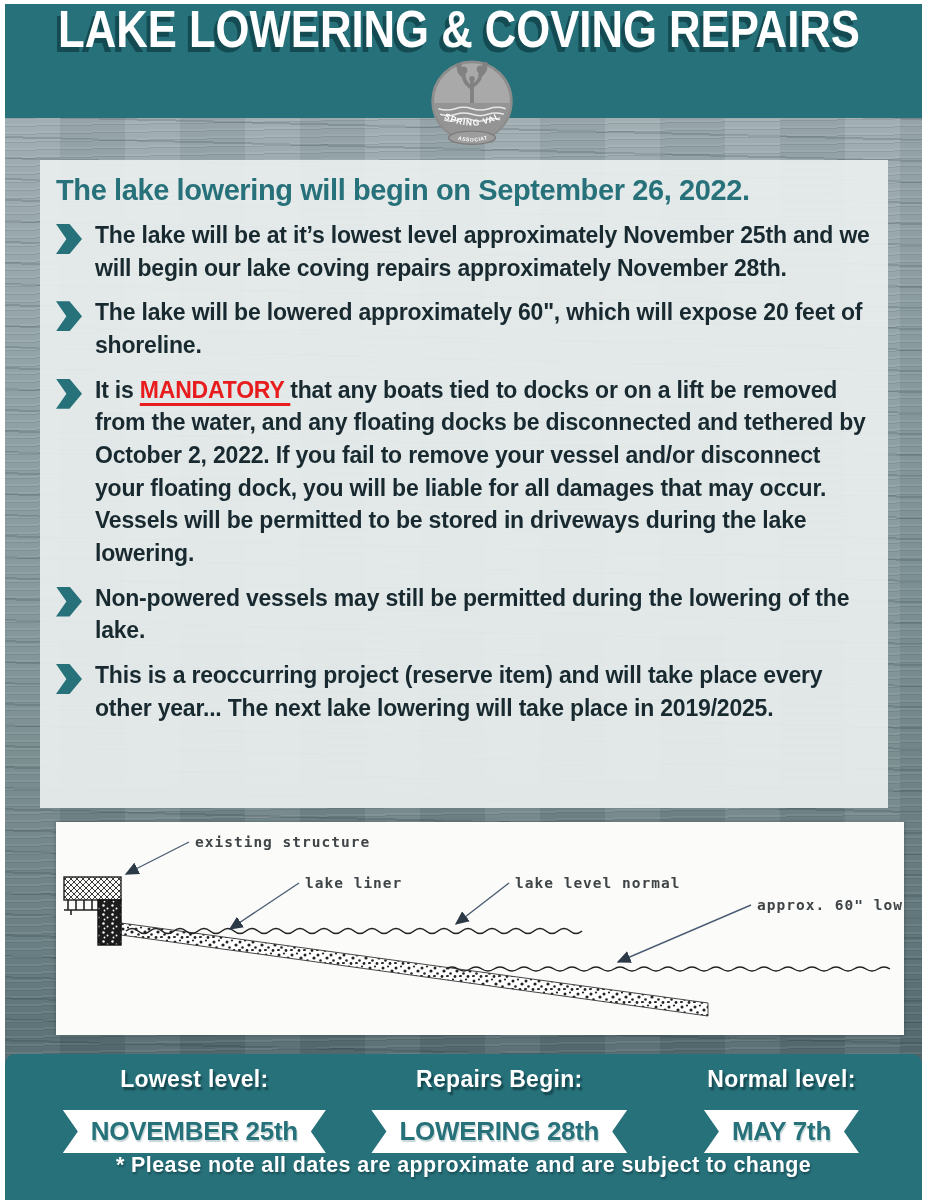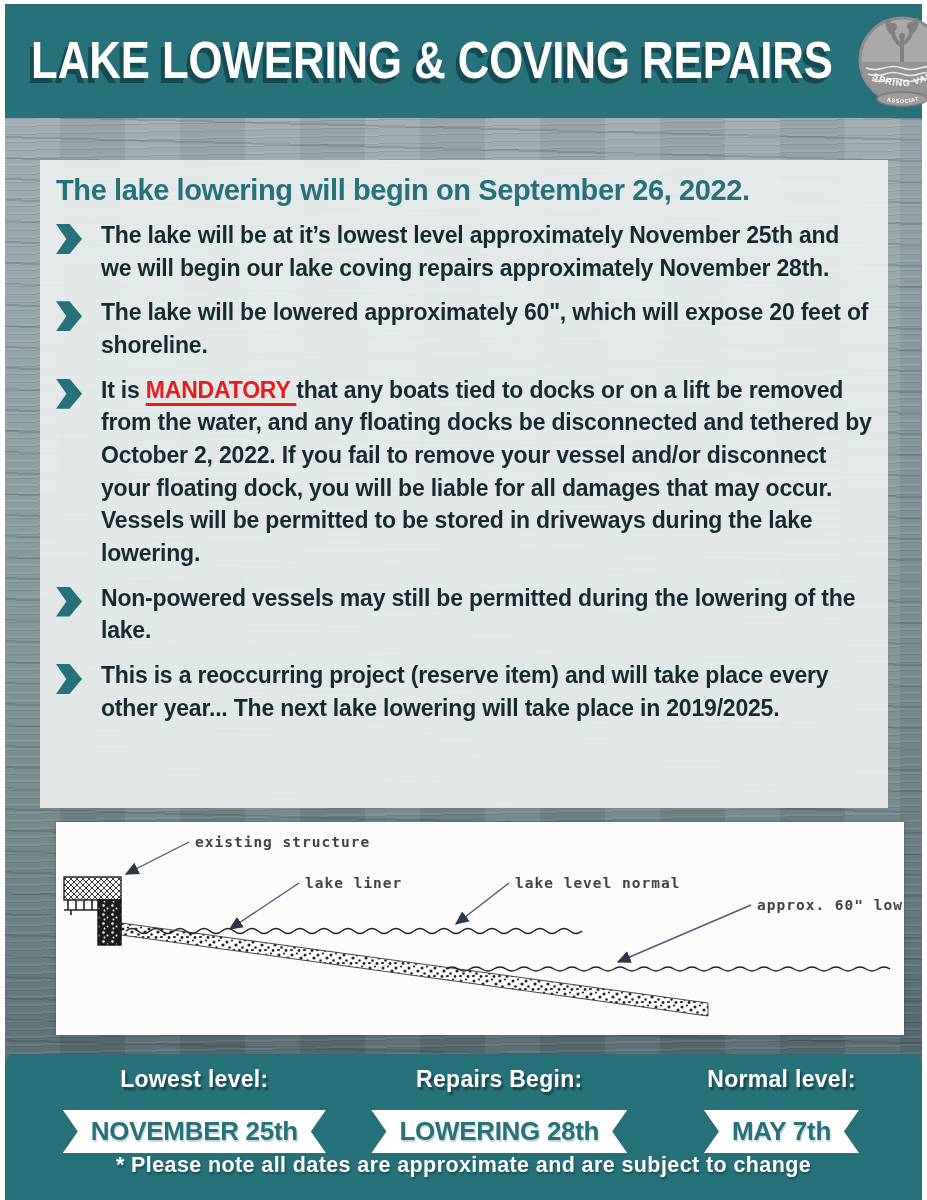--- a/index.html
+++ b/index.html
@@ -16,37 +16,37 @@
     position:absolute;left:5px;right:5px;top:4px;bottom:0;
     background:
       repeating-linear-gradient(179deg, rgba(255,255,255,0.07) 0 2px, rgba(20,38,44,0.10) 2px 3px, transparent 3px 8px),
       repeating-linear-gradient(181.5deg, transparent 0 9px, rgba(12,32,38,0.14) 9px 11px, transparent 11px 21px),
       repeating-linear-gradient(90deg, rgba(255,255,255,0.04) 0 55px, rgba(10,30,35,0.05) 55px 120px),
       linear-gradient(180deg,#a6b2b6 0%,#99a8ad 14%,#90a1a6 28%,#87999d 42%,#7e9295 55%,#738689 67%,#647a7e 79%,#51676c 90%,#3c5055 100%);
   }
   
   .banner{
     position:absolute;left:5px;right:5px;top:4px;height:114px;background:var(--teal);
-    display:flex;align-items:center;padding:0 10px 0 26px;
+    display:flex;align-items:center;padding:0 10px 0 26px;flex-direction:column;
   }
   .banner .title{
     flex:1;margin:0;color:#fff;font-size:45px;font-weight:800;letter-spacing:0px;
     white-space:nowrap;transform:scale(0.97,1.14);transform-origin:left center;
     text-shadow:-4px 4px 0 rgba(18,70,78,0.92);
   }
   .logo{width:88px;height:94px;flex:0 0 88px;margin-top:4px;}
   
   .content{
     position:absolute;left:40px;top:160px;width:848px;height:648px;
     background:rgba(234,238,238,0.93);padding:8px 14px 0 14px;
   }
   .content .heading{
     margin:6px 0 12px 2px;color:var(--teal);font-size:29px;font-weight:800;letter-spacing:-0.4px;
   }
-  .bullet{display:flex;gap:19px;margin:0 0 12px 2px;}
+  .bullet{display:flex;gap:13px;margin:0 0 12px 2px;}
   .arrow{
     flex:0 0 26px;width:26px;height:30px;margin-top:5px;background:var(--teal);
     clip-path:polygon(0 0,52% 0,100% 50%,52% 100%,0 100%,40% 50%);
   }
   .bullet p{
     margin:0;font-size:23px;font-weight:700;color:var(--dark);
     line-height:1.42;letter-spacing:-0.2px;
   }
   .mandatory{
     color:var(--red);text-decoration:underline;text-decoration-color:var(--red);

